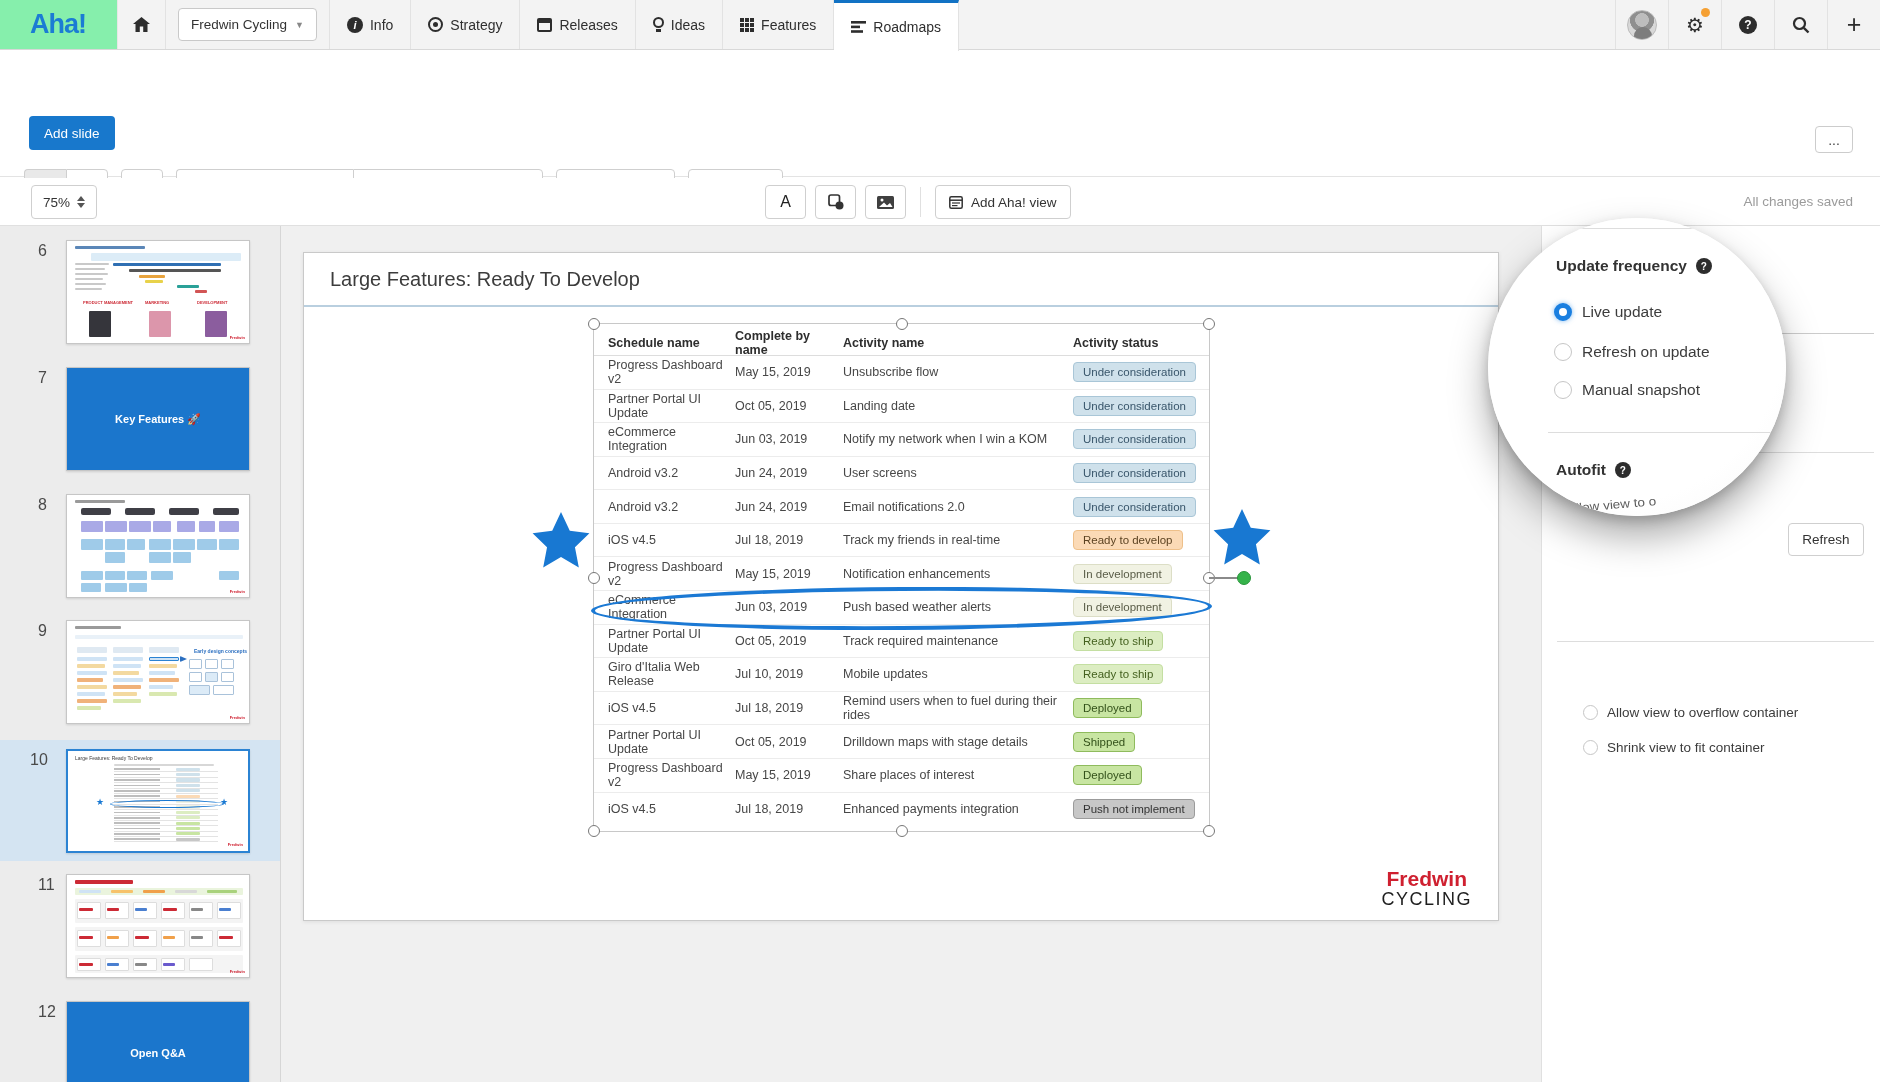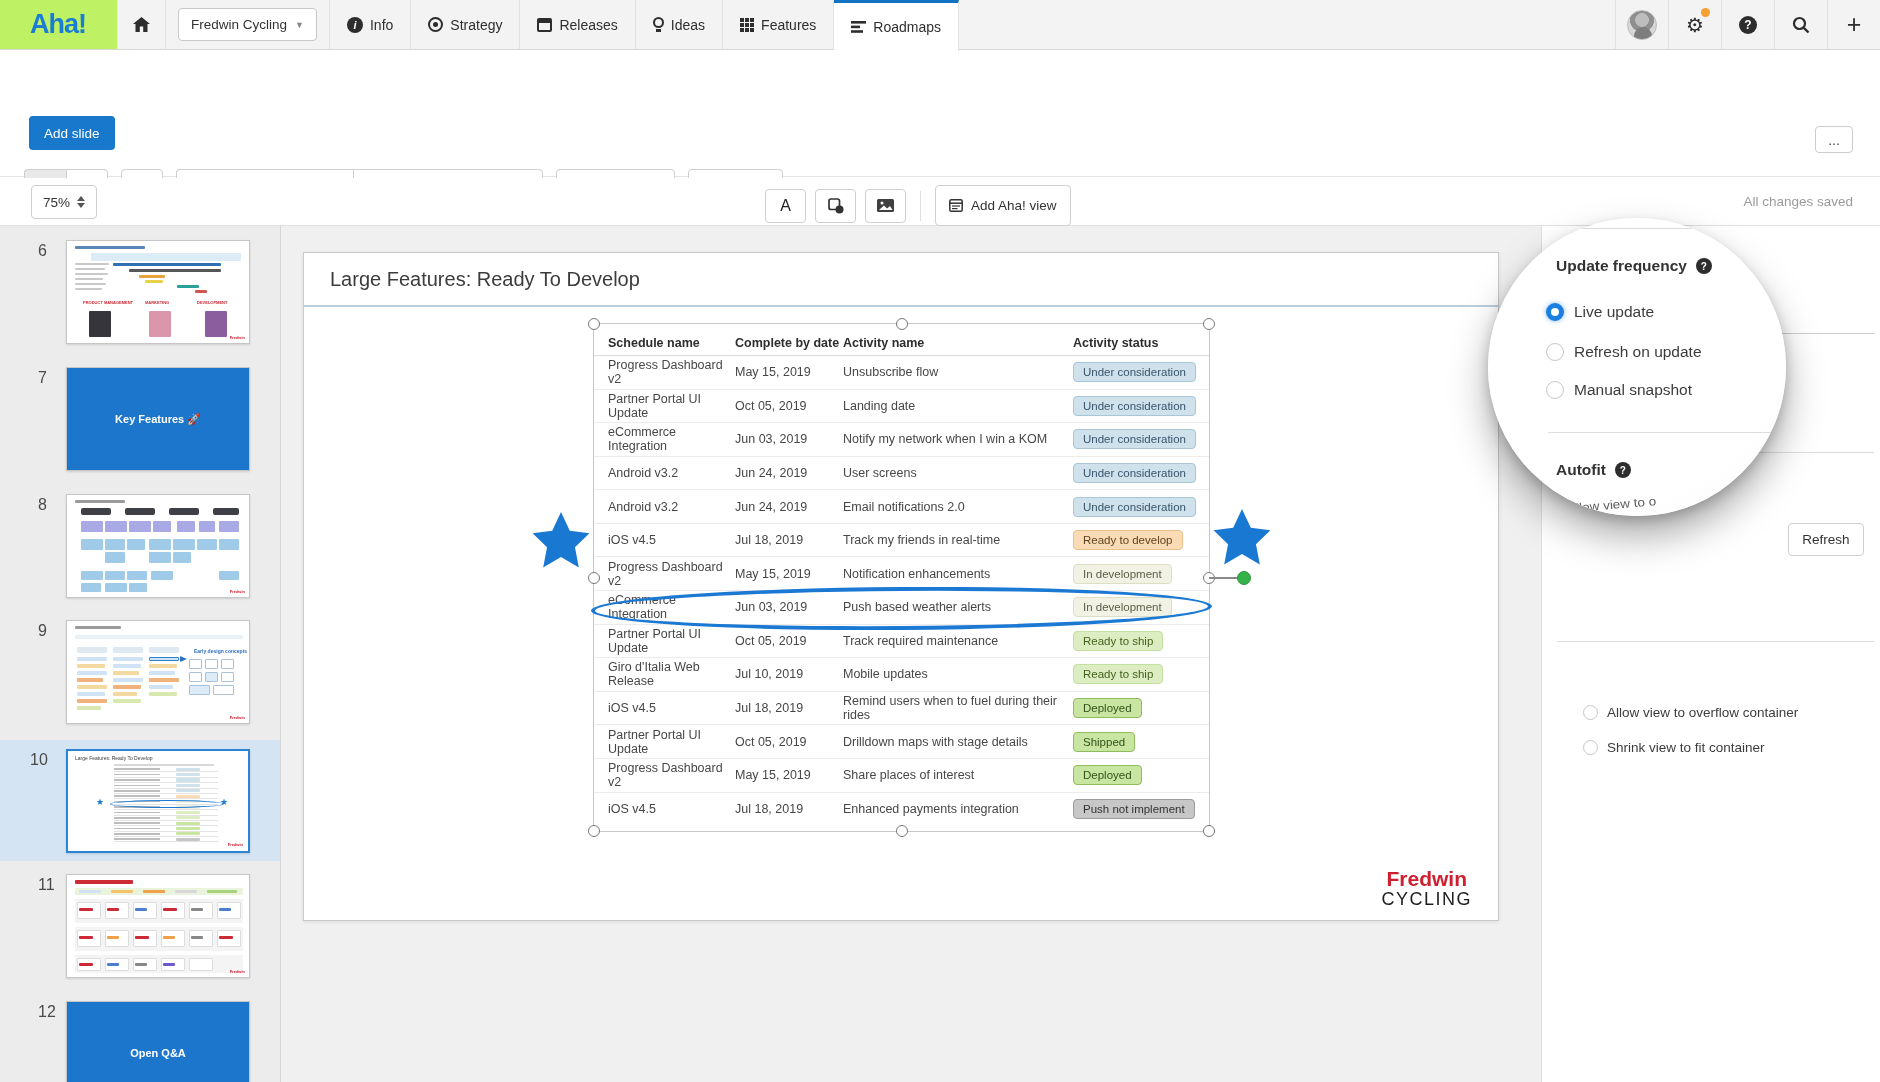--- a/index.html
+++ b/index.html
@@ -3,21 +3,21 @@
 <meta charset="utf-8">
 <style>
   * { margin:0; padding:0; box-sizing:border-box; }
   html,body { width:1880px; height:1082px; overflow:hidden; background:#fff;
     font-family:"Liberation Sans","DejaVu Sans",sans-serif; color:#333; }
   .app { position:relative; width:1880px; height:1082px; }
 
   
   .topnav { position:absolute; left:0; top:0; width:100%; height:50px; background:#f3f3f3;
     border-bottom:1px solid #d8d8d8; display:flex; align-items:stretch; z-index:30; }
-  .logo-cell { width:118px; background:#bef264; display:flex; align-items:center; padding-left:30px;
+  .logo-cell { width:118px; background:#86efac; display:flex; align-items:center; padding-left:30px;
     border-right:1px solid #e7e7e7; }
   .logo { font-size:27px; font-weight:bold; color:#1b7cd4; letter-spacing:-1px; cursor:pointer; }
   .nav-home { width:48px; display:flex; align-items:center; justify-content:center;
     border-right:1px solid #e2e2e2; cursor:pointer; }
   .product-btn { margin:8px 12px; height:33px; background:#fff; border:1px solid #c9c9c9;
     border-radius:4px; padding:0 12px; font-size:13.5px; color:#333; display:flex; align-items:center;
     gap:8px; cursor:pointer; font-family:inherit; }
   .caret { font-size:9px; color:#888; }
   .nav-items { display:flex; align-items:stretch; }
   .nav-item { display:flex; align-items:center; gap:7px; padding:0 17px; font-size:14px; color:#2f2f2f;
@@ -77,21 +77,21 @@
   .steppers { display:flex; flex-direction:column; gap:2px; }
   .tri-up { width:0; height:0; border-left:4px solid transparent; border-right:4px solid transparent;
     border-bottom:5px solid #555; }
   .tri-down { width:0; height:0; border-left:4px solid transparent; border-right:4px solid transparent;
     border-top:5px solid #555; }
   .eb-center { position:absolute; left:765px; top:7px; display:flex; align-items:center; gap:9px; }
   .tool-btn { width:41px; height:34px; background:#fff; border:1px solid #cfcfcf; border-radius:4px;
     display:flex; align-items:center; justify-content:center; cursor:pointer; font-family:inherit; }
   .tool-A { font-size:16px; color:#222; }
   .eb-div { width:1px; height:30px; background:#e0e0e0; margin:0 5px; }
-  .addview-btn { height:41px; background:#fff; border:1px solid #cfcfcf; border-radius:4px;
+  .addview-btn { height:34px; background:#fff; border:1px solid #cfcfcf; border-radius:4px;
     display:flex; align-items:center; gap:8px; padding:0 13px; font-size:13.5px; color:#333;
     cursor:pointer; font-family:inherit;}
   .saved { position:absolute; right:27px; top:16px; font-size:13.5px; color:#9b9b9b; }
 
   
   .bodywrap { position:absolute; left:0; top:226px; width:1880px; height:856px; display:flex; }
   .rail { position:relative; width:281px; height:100%; background:#ececec;
     border-right:1px solid #d6d6d6; flex:none; overflow:hidden; }
   .canvas { position:relative; flex:none; width:1260px; height:100%; background:#f0f0f0; overflow:hidden; }
   .panel { position:relative; flex:none; width:339px; height:100%; background:#fff;
@@ -192,21 +192,21 @@
   .q-badge { width:16px; height:16px; border-radius:50%; background:#2d2d2d; color:#fff; font-size:10px;
     font-weight:bold; display:inline-flex; align-items:center; justify-content:center; flex:none; }
 
   
   .magnifier { position:absolute; left:1488px; top:218px; width:298px; height:298px; border-radius:50%;
     background:radial-gradient(circle at 42% 38%, #ffffff 68%, #fbfbfb 84%, #ececec 96%, #d9d9d9 100%);
     box-shadow:0 20px 38px rgba(0,0,0,.34), 0 5px 12px rgba(0,0,0,.18); z-index:20; overflow:hidden; }
   .mg-divtop { position:absolute; left:40px; right:30px; top:10px; height:1px; background:#ddd; }
   .mg-title { position:absolute; left:68px; top:39px; display:flex; align-items:center; gap:9px;
     font-size:15.5px; font-weight:600; color:#333; }
-  .mg-row { position:absolute; left:58px; display:flex; align-items:center; gap:10px; font-size:15.5px;
+  .mg-row { position:absolute; left:66px; display:flex; align-items:center; gap:10px; font-size:15.5px;
     color:#3c3c3c; }
   .mg-row .radio { width:18px; height:18px; }
   .mg-div { position:absolute; left:60px; right:0; top:214px; height:1px; background:#ddd; }
   .mg-autofit { position:absolute; left:68px; top:243px; display:flex; align-items:center; gap:9px;
     font-size:15.5px; font-weight:600; color:#333; }
   .mg-distort { position:absolute; left:88px; top:279px; font-size:13.5px; color:#4a4a4a;
     transform:rotate(-5deg) scaleY(.9); opacity:.9; white-space:nowrap; }
 
   svg { display:block; }
 </style>
@@ -674,21 +674,21 @@
       </div>
     </aside>
 
     <main class="canvas">
       <div class="slide">
         <div class="slide-title">Large Features: Ready To Develop</div>
 
         <div class="table-box">
           <div class="t-head">
             <span class="c1">Schedule name</span>
-            <span class="c2">Complete by date</span>
+            <span class="c2">Complete by name</span>
             <span class="c3">Activity name</span>
             <span class="c4">Activity status</span>
           </div>
           <div class="t-body">
 
               <div class="t-row">
                 <span class="c1">Progress Dashboard v2</span>
                 <span class="c2">May 15, 2019</span>
                 <span class="c3">Unsubscribe flow</span>
                 <span class="c4"><span class="badge" data-status="consideration">Under consideration</span></span>

